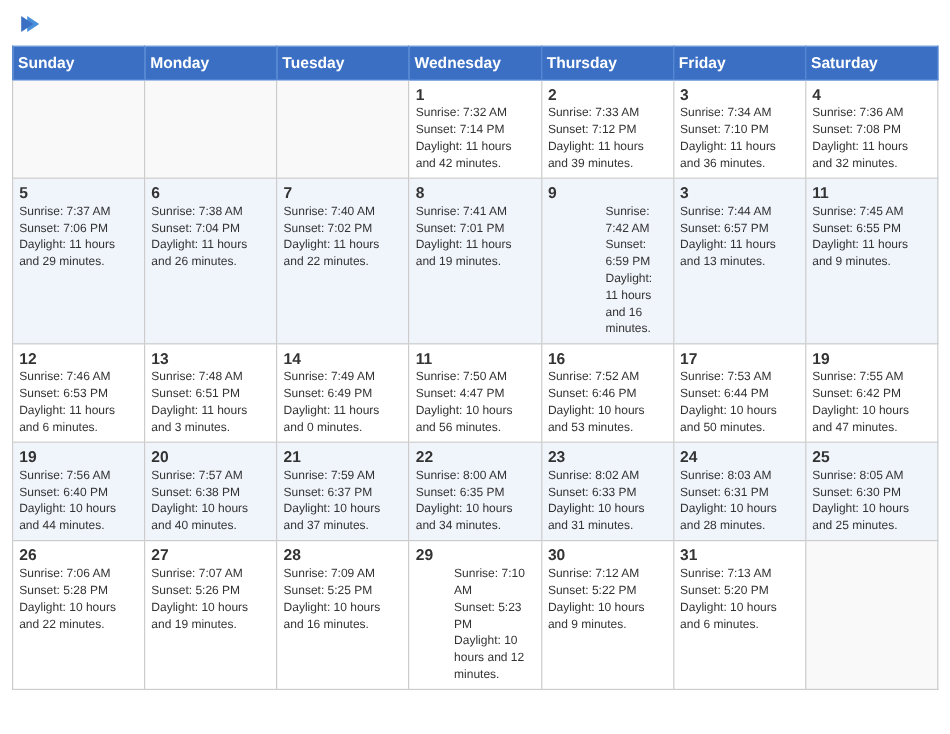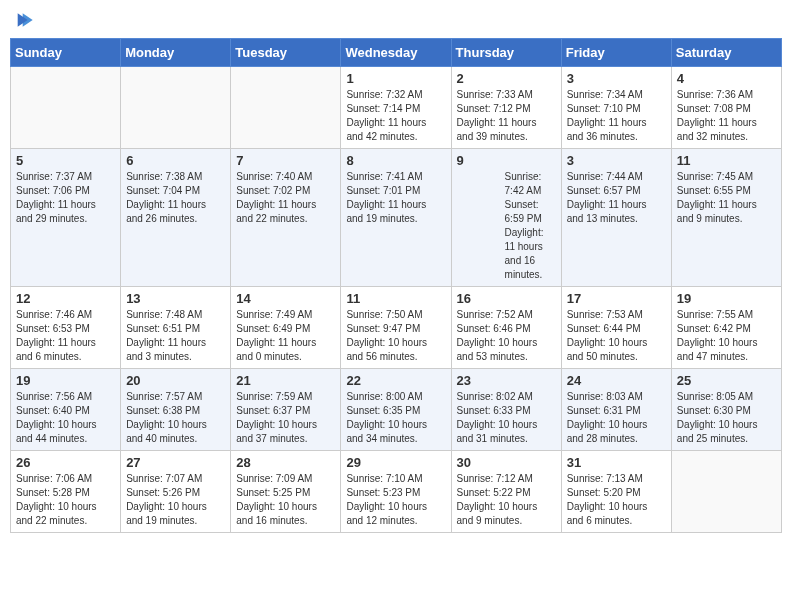--- a/index.html
+++ b/index.html
@@ -215,21 +215,21 @@
         </td>
         <td>
           <span class="day-number">14</span>
           <div class="day-info" style="white-space: pre-line;">Sunrise: 7:49 AM
 Sunset: 6:49 PM
 Daylight: 11 hours and 0 minutes.</div>
         </td>
         <td>
           <span class="day-number">11</span>
           <div class="day-info" style="white-space: pre-line;">Sunrise: 7:50 AM
-Sunset: 9:47 PM
+Sunset: 4:47 PM
 Daylight: 10 hours and 56 minutes.</div>
         </td>
         <td>
           <span class="day-number">16</span>
           <div class="day-info" style="white-space: pre-line;">Sunrise: 7:52 AM
 Sunset: 6:46 PM
 Daylight: 10 hours and 53 minutes.</div>
         </td>
         <td>
           <span class="day-number">17</span>
@@ -302,21 +302,21 @@
 Daylight: 10 hours and 19 minutes.</div>
         </td>
         <td>
           <span class="day-number">28</span>
           <div class="day-info" style="white-space: pre-line;">Sunrise: 7:09 AM
 Sunset: 5:25 PM
 Daylight: 10 hours and 16 minutes.</div>
         </td>
         <td>
           <span class="day-number">29</span>
-          <div class="day-info" style="white-space: pre-line;">Sunrise: 7:10 AM
+          <div class="day-info" style="white-space: pre-line; margin-left: 32px;">Sunrise: 7:10 AM
 Sunset: 5:23 PM
 Daylight: 10 hours and 12 minutes.</div>
         </td>
         <td>
           <span class="day-number">30</span>
           <div class="day-info" style="white-space: pre-line;">Sunrise: 7:12 AM
 Sunset: 5:22 PM
 Daylight: 10 hours and 9 minutes.</div>
         </td>
         <td>

